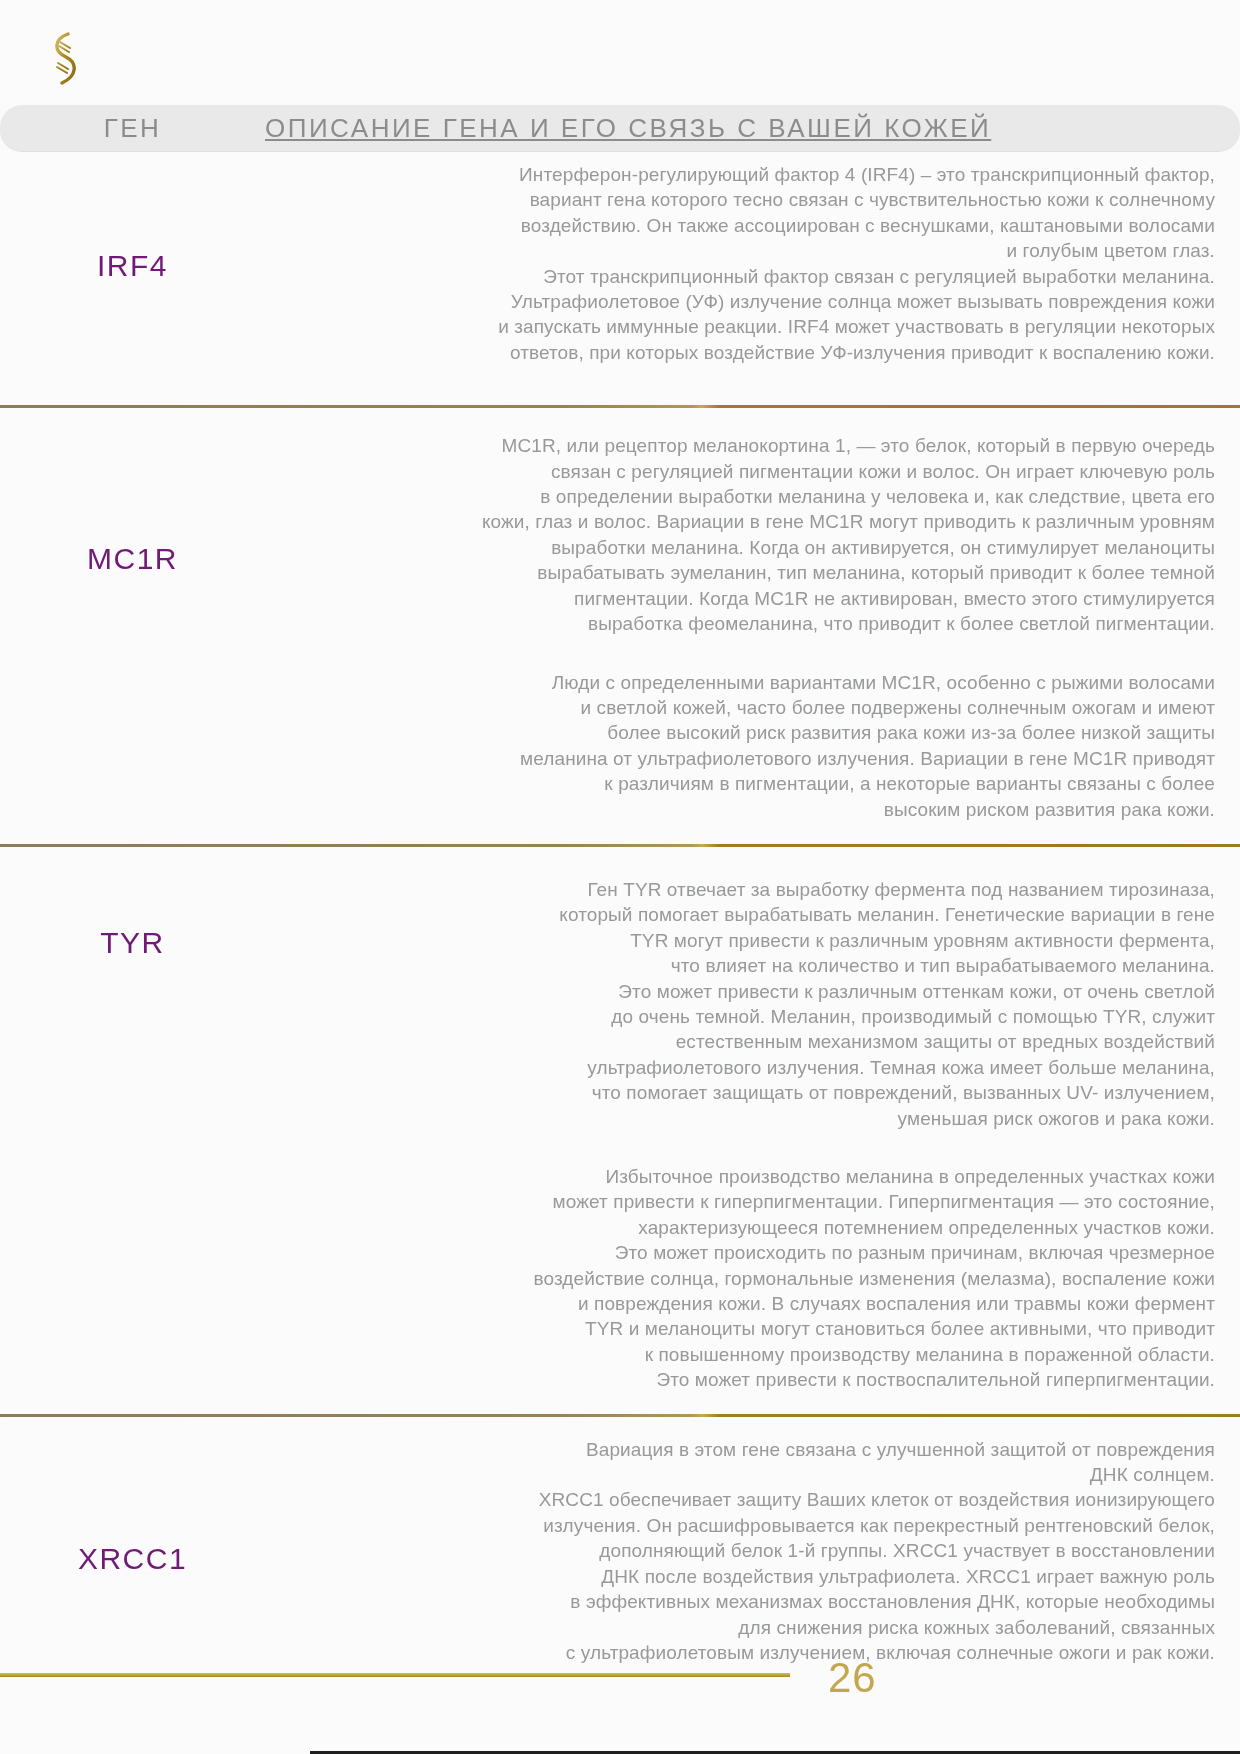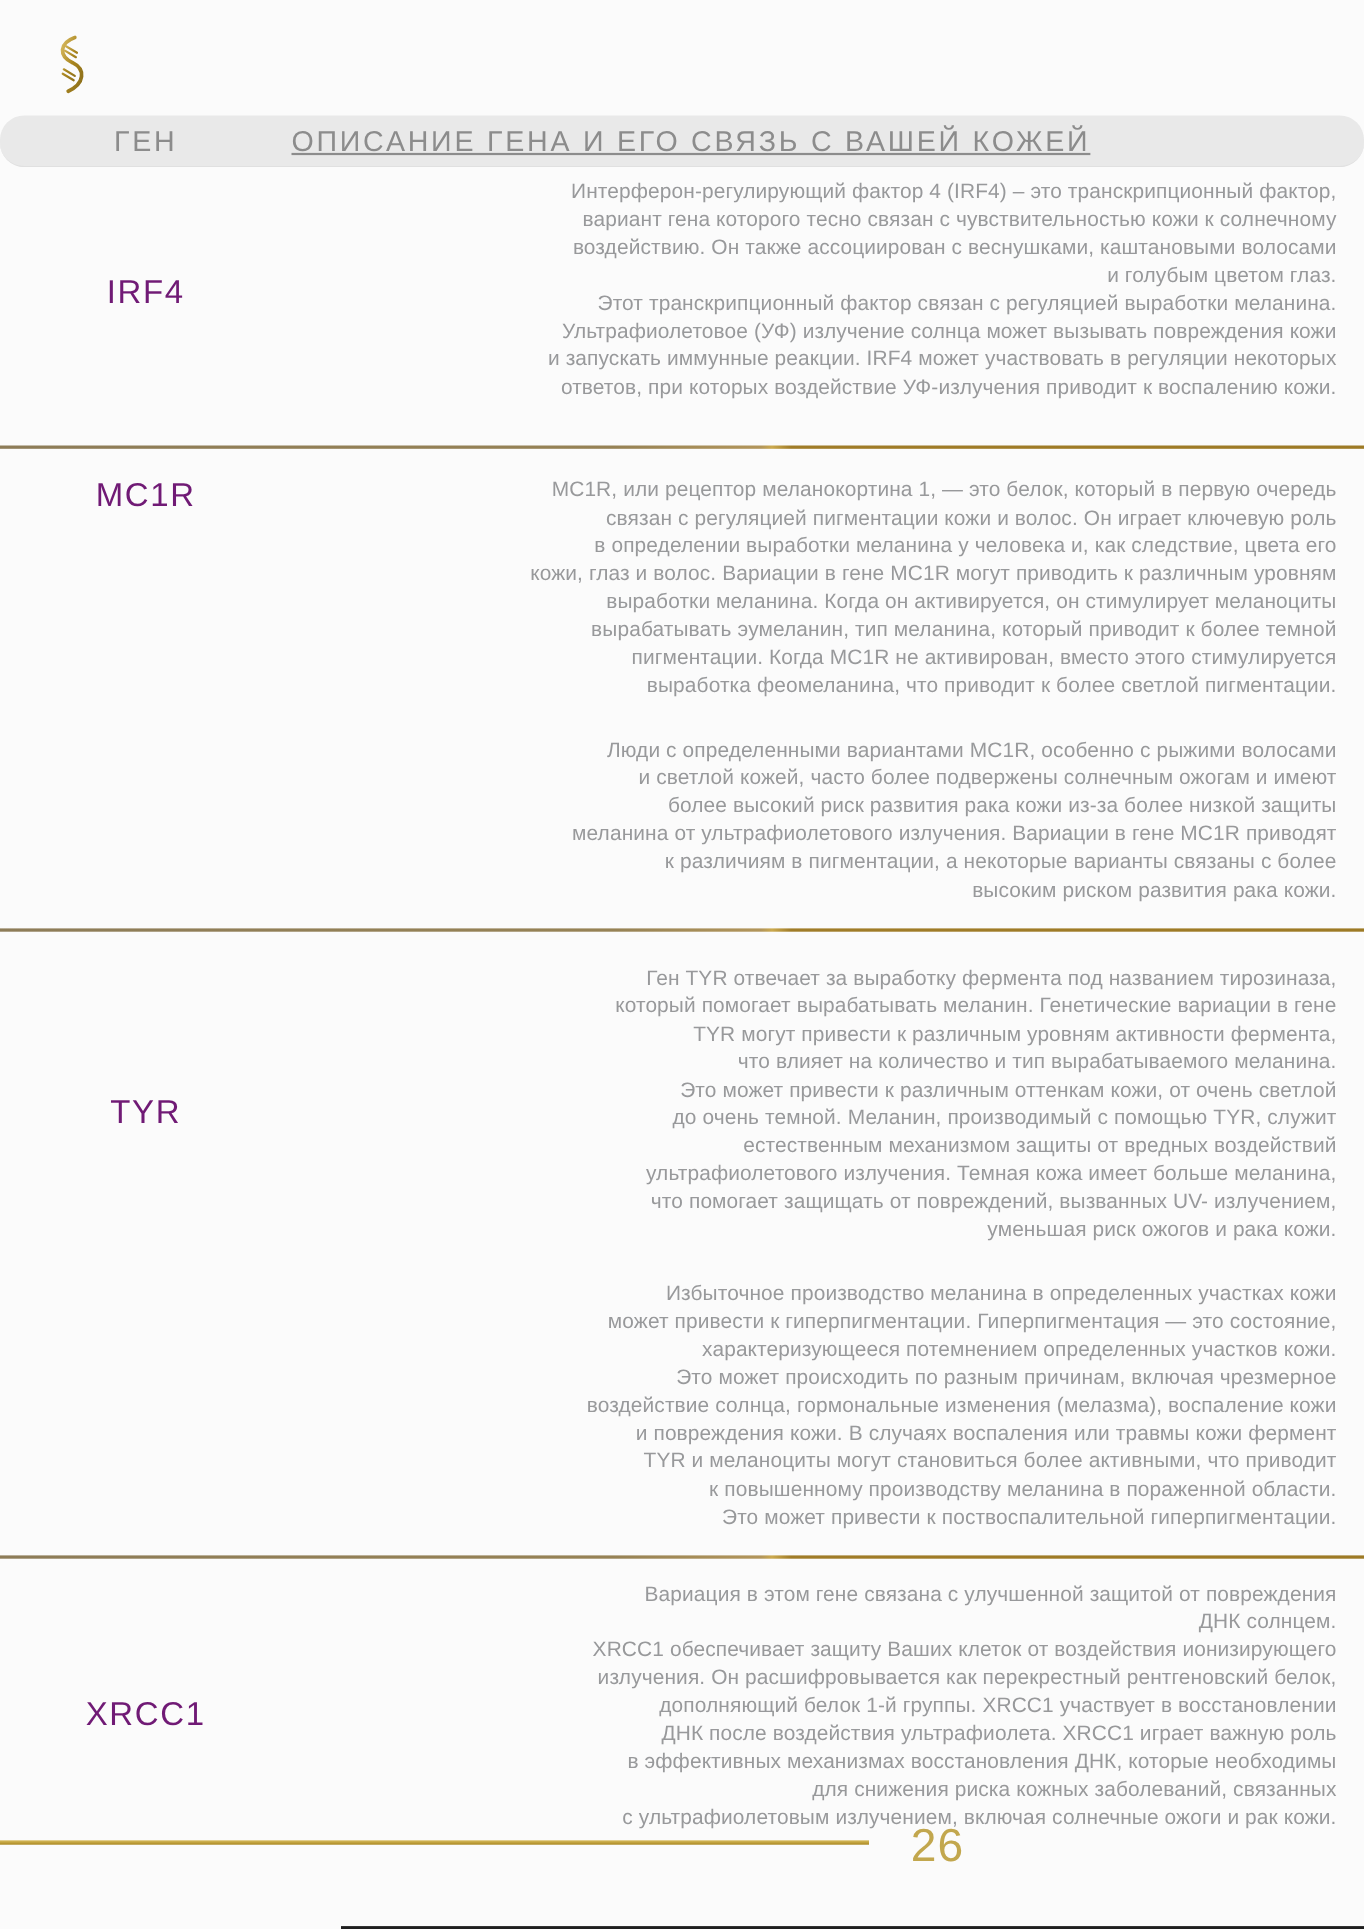--- a/index.html
+++ b/index.html
@@ -53,22 +53,22 @@
     color: #98999b;
     letter-spacing: 0.1px;
     text-align: right;
   }
   .para + .para { margin-top: 33px; }
   .row-irf4  { padding-top: 10px; padding-bottom: 40px; }
   .row-mc1r  { padding-top: 25px; padding-bottom: 22px; }
   .row-tyr   { padding-top: 30px; padding-bottom: 21px; }
   .row-xrcc1 { padding-top: 20px; padding-bottom: 0; }
   .row-irf4  .gene-label { margin-top: 86px; }
-  .row-mc1r  .gene-label { }
-  .row-tyr   .gene-label { margin-top: 117px; }
+  .row-mc1r  .gene-label { margin-top: 108px; }
+  .row-tyr   .gene-label { margin-top: 48px; }
   .row-xrcc1 .gene-label { margin-top: 104px; }
   .divider {
     height: 3px;
     width: 100%;
     background: linear-gradient(to right,
       #8d7c58 0%, #968255 45%, #a98d49 55.5%, #cba94e 56.5%, #57.2%,
       #a07c28 58%, #9d7a25 100%);
   }
   
   .divider {

